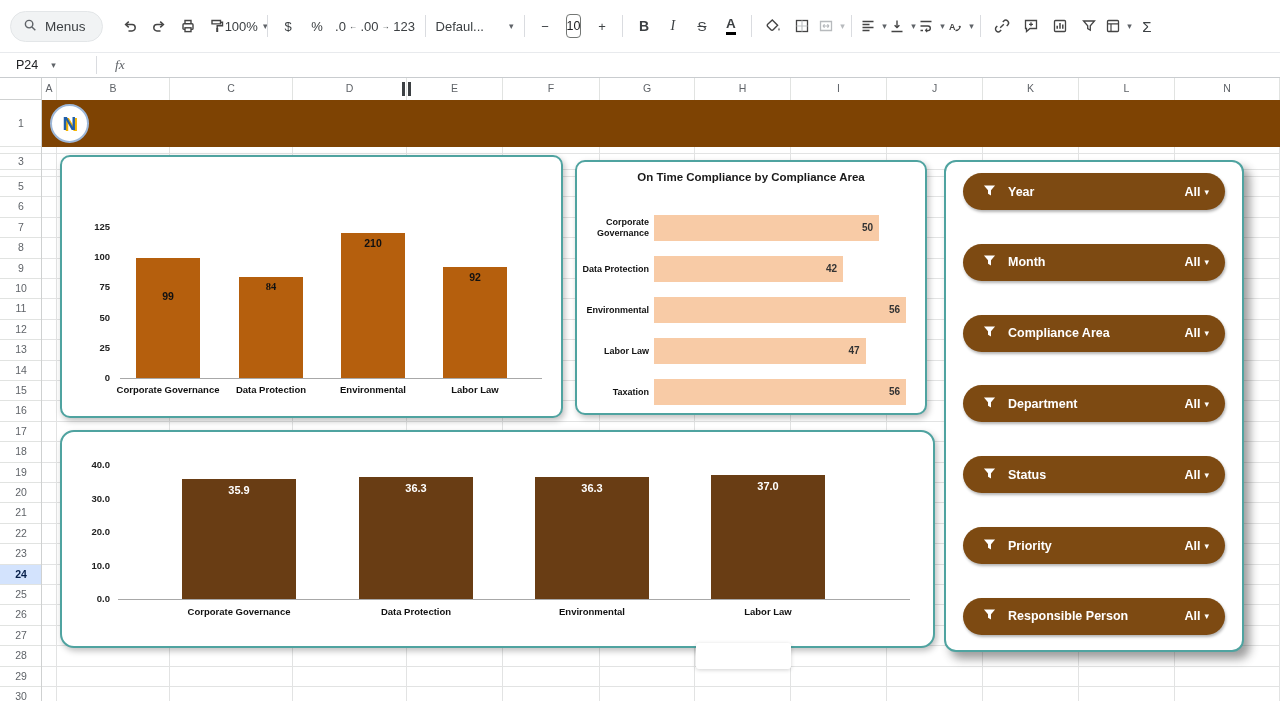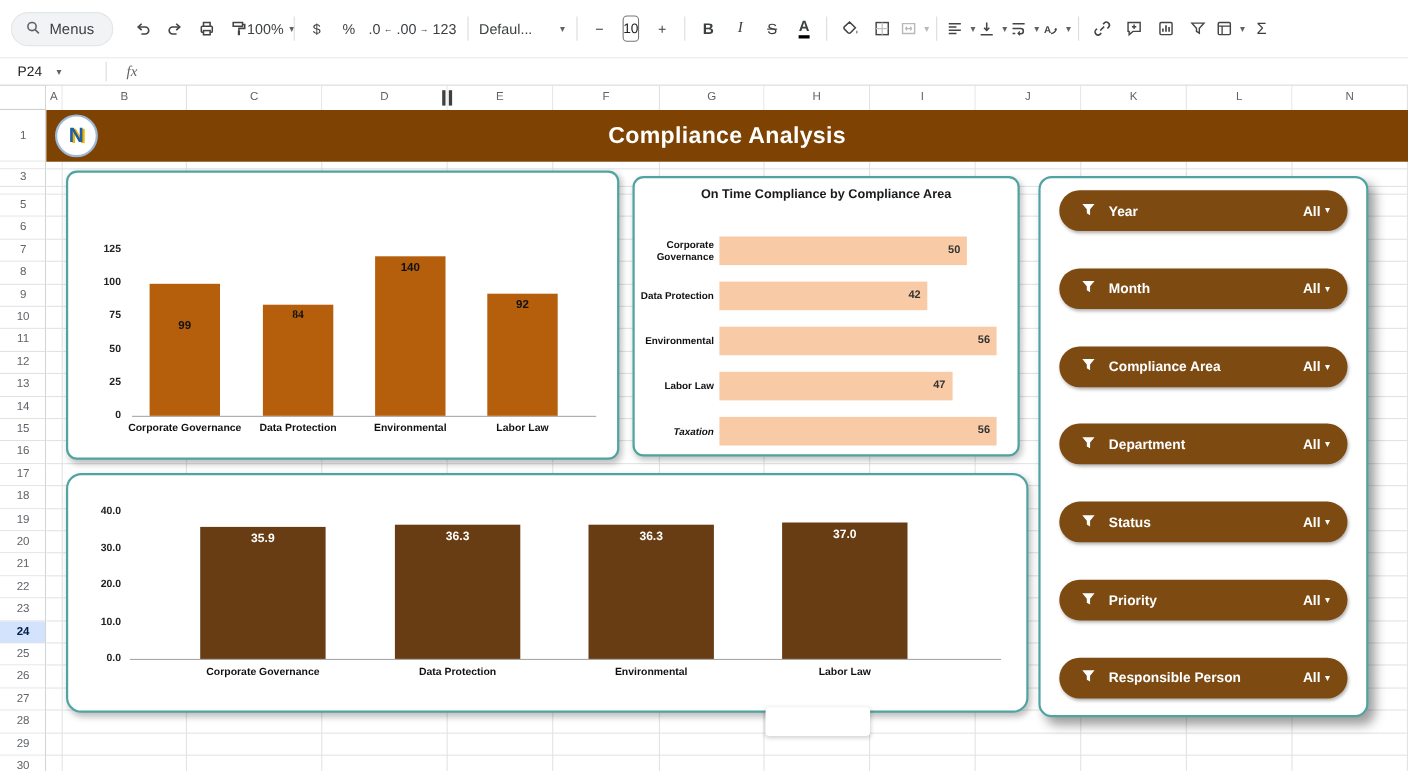--- a/index.html
+++ b/index.html
@@ -347,60 +347,59 @@
     <div class="row-h" style="top: 546.2px; height: 20.4px; line-height: 19.4px;">28</div>
     <div class="row-h" style="top: 566.6px; height: 20.4px; line-height: 19.4px;">29</div>
     <div class="row-h" style="top: 587px; height: 20.4px; line-height: 19.4px;">30</div>
   </div>
 
 <div class="cells" id="cells">
   <div class="banner">
     <div class="logo">
         <span>N</span>
       </div>
-    <span>Compliance Analysis</span>
   </div>
 
   <div class="card" id="c1">
   <div class="ytick" style="left: 6px; width: 42px; top: 215px;">0</div>
       <div class="ytick" style="left: 6px; width: 42px; top: 184.8px;">25</div>
       <div class="ytick" style="left: 6px; width: 42px; top: 154.6px;">50</div>
       <div class="ytick" style="left: 6px; width: 42px; top: 124.4px;">75</div>
       <div class="ytick" style="left: 6px; width: 42px; top: 94.2px;">100</div>
       <div class="ytick" style="left: 6px; width: 42px; top: 64px;">125</div>
       <div class="baseline" style="left: 58px; width: 422px; top: 221px;"></div>
       <div class="bar1" style="left: 74px; width: 64px; top: 101.408px; height: 119.592px;"></div>
       <div class="bval1" style="left: 74px; width: 64px; top: 105.408px; margin-top: 28px;">99</div>
       <div class="xlab" style="left: 46px; width: 120px; top: 227px;">Corporate Governance</div>
       <div class="bar1" style="left: 177px; width: 64px; top: 119.528px; height: 101.472px;"></div>
       <div class="bval1" style="left: 177px; width: 64px; top: 123.528px; font-family: Liberation Serif, serif;">84</div>
       <div class="xlab" style="left: 149px; width: 120px; top: 227px;">Data Protection</div>
       <div class="bar1" style="left: 279px; width: 64px; top: 76.04px; height: 144.96px;"></div>
-      <div class="bval1" style="left: 279px; width: 64px; top: 80.04px;">140</div>
+      <div class="bval1" style="left: 279px; width: 64px; top: 80.04px;">210</div>
       <div class="xlab" style="left: 251px; width: 120px; top: 227px;">Environmental</div>
       <div class="bar1" style="left: 381px; width: 64px; top: 109.864px; height: 111.136px;"></div>
       <div class="bval1" style="left: 381px; width: 64px; top: 113.864px;">92</div>
       <div class="xlab" style="left: 353px; width: 120px; top: 227px;">Labor Law</div>
     </div>
 
   <div class="card" id="c2">
     <div class="c-title" style="font-size:11.5px">On Time Compliance by Compliance Area</div>
   <div class="ylab2" style="left: 2px; width: 70px; top: 54px;">Corporate Governance</div>
       <div class="bar2" style="left: 77px; width: 225px; top: 53px; height: 26px;"></div>
       <div class="bval2" style="left: 266px; width: 30px; top: 60px;">50</div>
       <div class="ylab2" style="left: 2px; width: 70px; top: 95px;">Data Protection</div>
       <div class="bar2" style="left: 77px; width: 189px; top: 94px; height: 26px;"></div>
       <div class="bval2" style="left: 230px; width: 30px; top: 101px;">42</div>
       <div class="ylab2" style="left: 2px; width: 70px; top: 136px;">Environmental</div>
       <div class="bar2" style="left: 77px; width: 252px; top: 135px; height: 26px;"></div>
       <div class="bval2" style="left: 293px; width: 30px; top: 142px;">56</div>
       <div class="ylab2" style="left: 2px; width: 70px; top: 177px;">Labor Law</div>
       <div class="bar2" style="left: 77px; width: 211.5px; top: 176px; height: 26px;"></div>
       <div class="bval2" style="left: 252.5px; width: 30px; top: 183px;">47</div>
-      <div class="ylab2" style="left: 2px; width: 70px; top: 218px; font-style: italic;">Taxation</div>
+      <div class="ylab2" style="left: 2px; width: 70px; top: 218px;">Taxation</div>
       <div class="bar2" style="left: 77px; width: 252px; top: 217px; height: 26px;"></div>
       <div class="bval2" style="left: 293px; width: 30px; top: 224px;">56</div>
     </div>
 
   <div class="card" id="c3">
   <div class="ytick" style="left: 8px; width: 40px; top: 161px;">0.0</div>
       <div class="ytick" style="left: 8px; width: 40px; top: 127.5px;">10.0</div>
       <div class="ytick" style="left: 8px; width: 40px; top: 94px;">20.0</div>
       <div class="ytick" style="left: 8px; width: 40px; top: 60.5px;">30.0</div>
       <div class="ytick" style="left: 8px; width: 40px; top: 27px;">40.0</div>

